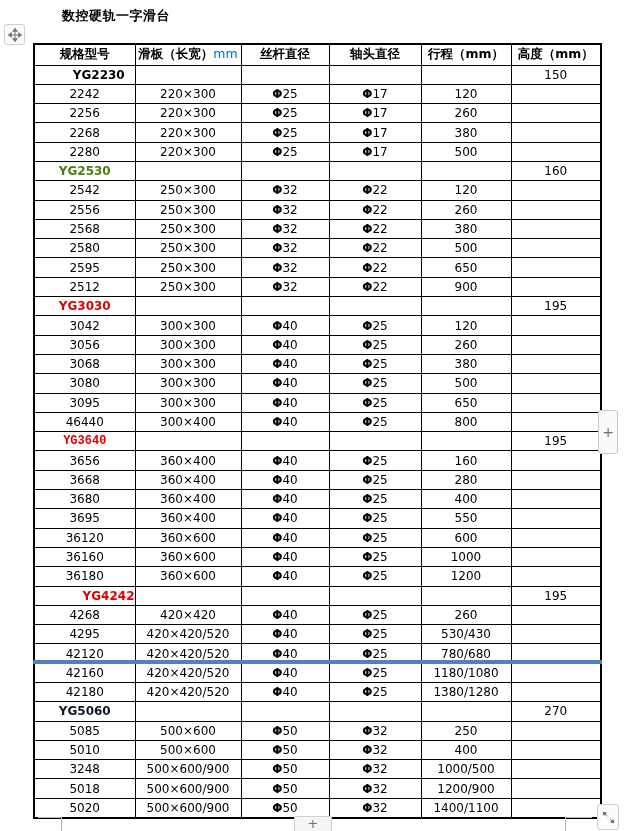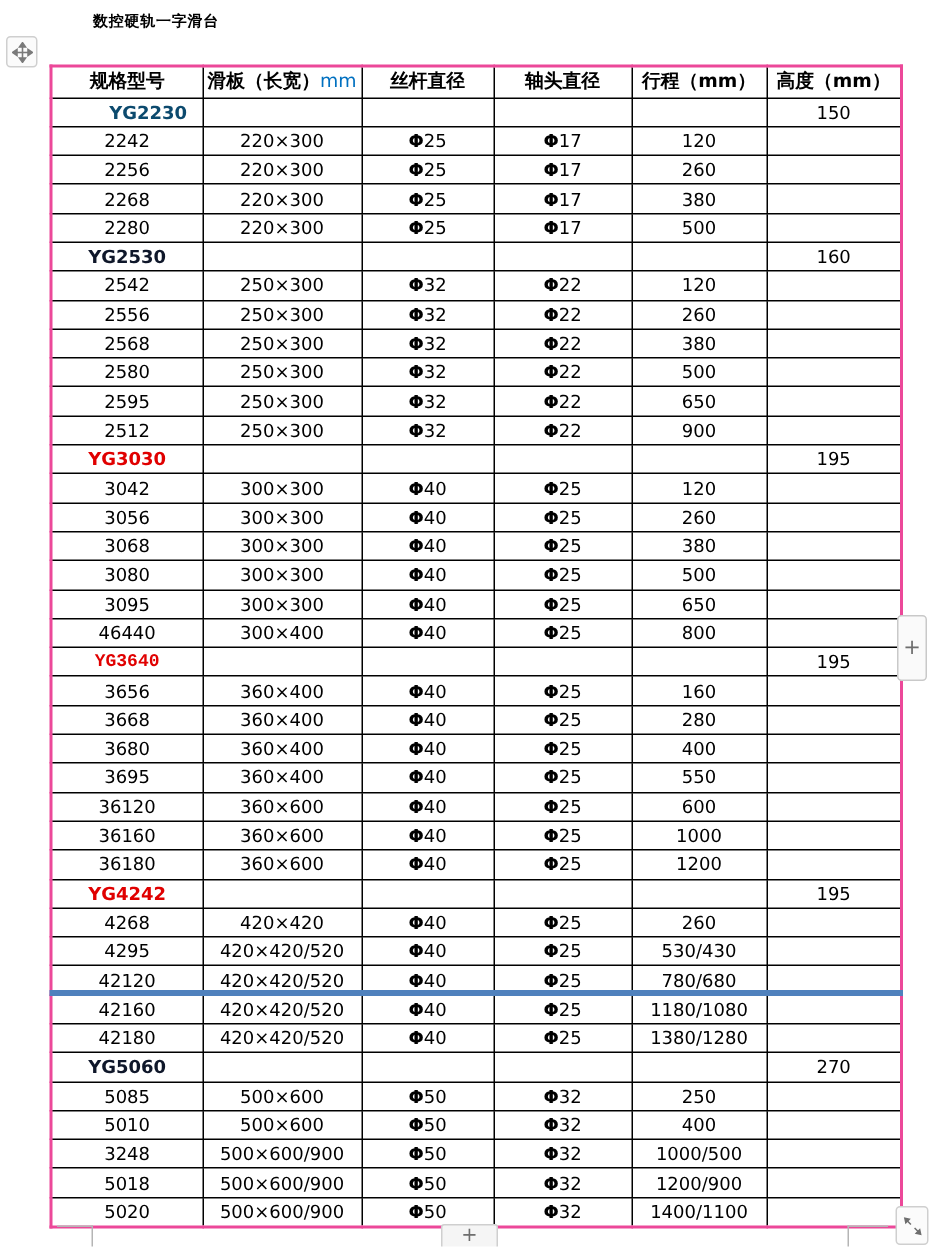--- a/index.html
+++ b/index.html
@@ -5,34 +5,34 @@
   html,body{margin:0;padding:0;}
   body{
     width:629px;height:831px;position:relative;overflow:hidden;
     background:#ffffff;
     font-family:"DejaVu Sans","Liberation Sans",sans-serif;
     -webkit-font-smoothing:antialiased;
   }
   
   .doc-title{
     position:absolute;left:62px;top:7px;
-    font-size:10px;font-weight:bold;color:#000;
+    font-size:13px;font-weight:bold;color:#000;
     letter-spacing:0.5px;
   }
   
   .move-handle{
     position:absolute;left:4px;top:24px;width:21px;height:21px;
     background:#fbfbfb;border:1px solid #cfcfcf;border-radius:3px;
     display:flex;align-items:center;justify-content:center;box-sizing:border-box;
   }
   
   .table-wrap{position:absolute;left:33px;top:43px;}
   table.spec{
     border-collapse:collapse;table-layout:fixed;width:567px;
-    border:2px solid #ec4899;
+    border:2px solid #000000;
   }
   table.spec th,table.spec td{
     border:1px solid #000;
     text-align:center;vertical-align:middle;
     padding:0;overflow:hidden;white-space:nowrap;
     font-size:12px;color:#000;
   }
   table.spec thead tr{height:21px;}
   table.spec tbody tr{height:19.3px;}
   table.spec th{font-weight:bold;font-size:12.5px;}
@@ -108,21 +108,21 @@
           <th><span>规格型号</span></th>
           <th><span>滑板（长宽）</span><span class="unit-blue" style="color: rgb(0, 112, 192);">mm</span></th>
           <th><span>丝杆直径</span></th>
           <th><span>轴头直径</span></th>
           <th><span>行程（mm）</span></th>
           <th><span>高度（mm）</span></th>
         </tr>
       </thead>
     <tbody>
         <tr>
-          <td class="model-red" style="color: #0c4a6e; padding-left: 28px;">YG2230</td>
+          <td class="model-red" style="color: #000000; padding-left: 28px;">YG2230</td>
           <td></td>
           <td></td>
           <td></td>
           <td></td>
           <td>150</td>
         </tr>
         <tr>
           <td>2242</td>
           <td>220×300</td>
           <td><span class="phi">Φ</span><span>25</span></td>
@@ -148,21 +148,21 @@
         </tr>
         <tr>
           <td>2280</td>
           <td>220×300</td>
           <td><span class="phi">Φ</span><span>25</span></td>
           <td><span class="phi">Φ</span><span>17</span></td>
           <td>500</td>
           <td></td>
         </tr>
         <tr>
-          <td class="model-red" style="color: #0f172a; margin-left: 24px;">YG2530</td>
+          <td class="model-red" style="color: #4d7c0f; margin-left: 24px;">YG2530</td>
           <td></td>
           <td></td>
           <td></td>
           <td></td>
           <td>160</td>
         </tr>
         <tr>
           <td>2542</td>
           <td>250×300</td>
           <td><span class="phi">Φ</span><span>32</span></td>
@@ -324,21 +324,21 @@
         </tr>
         <tr>
           <td>36180</td>
           <td>360×600</td>
           <td><span class="phi">Φ</span><span>40</span></td>
           <td><span class="phi">Φ</span><span>25</span></td>
           <td>1200</td>
           <td></td>
         </tr>
         <tr>
-          <td class="model-red" style="color: rgb(224, 0, 0);">YG4242</td>
+          <td class="model-red" style="color: rgb(224, 0, 0); text-align: right;">YG4242</td>
           <td></td>
           <td></td>
           <td></td>
           <td></td>
           <td>195</td>
         </tr>
         <tr>
           <td>4268</td>
           <td>420×420</td>
           <td><span class="phi">Φ</span><span>40</span></td>

